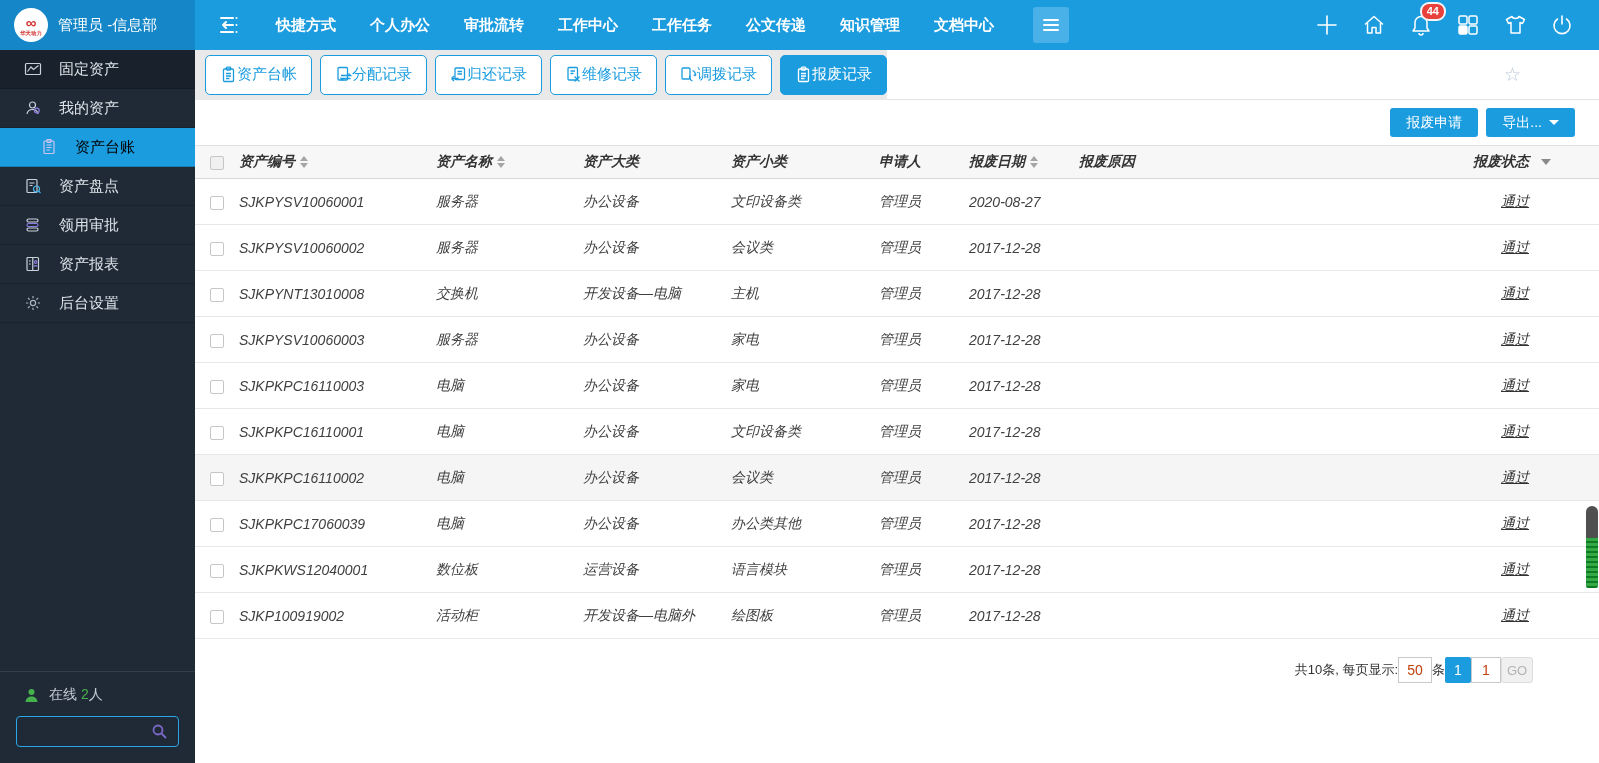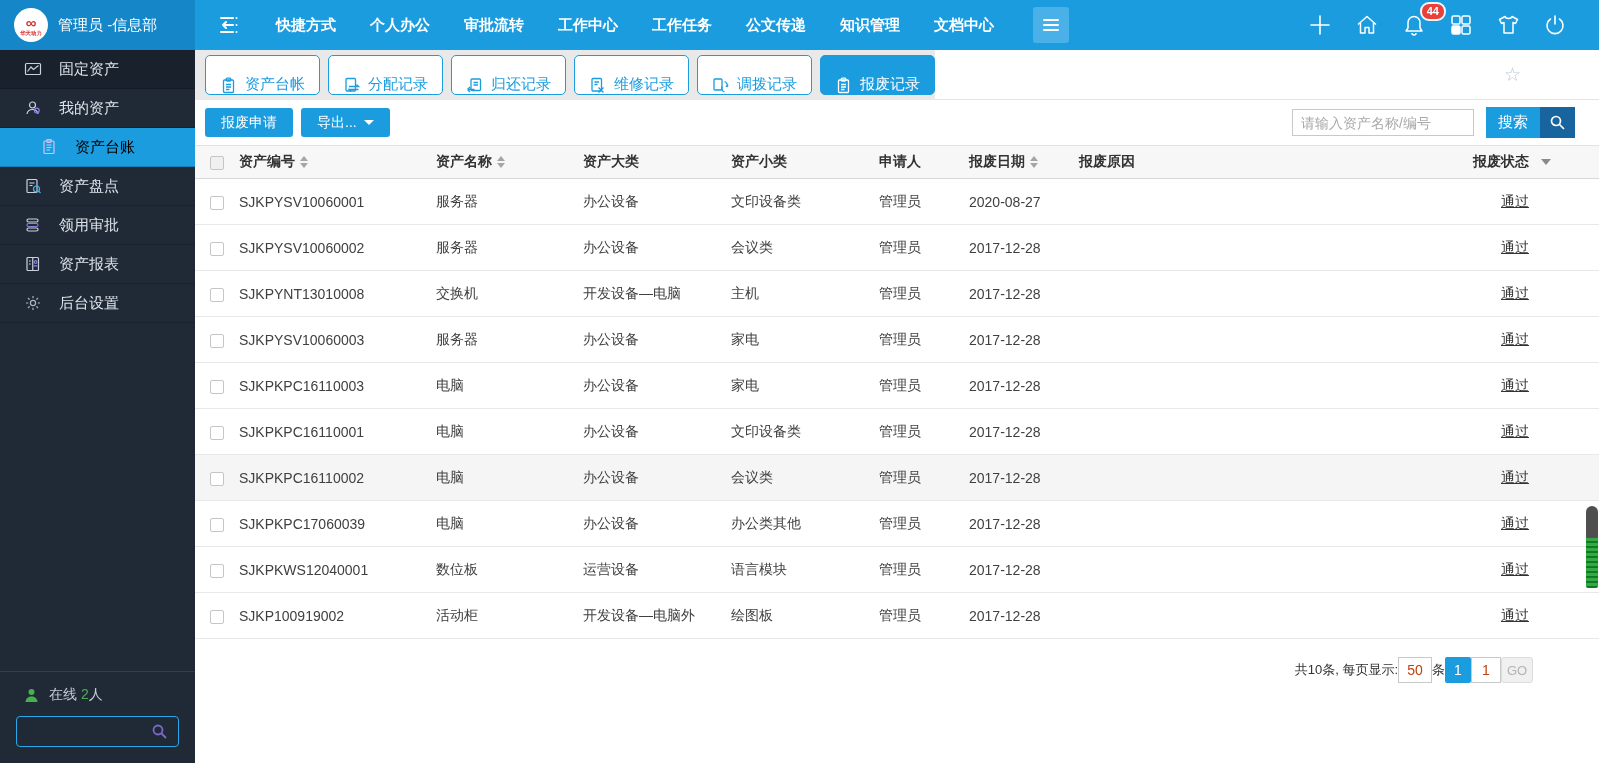--- a/index.html
+++ b/index.html
@@ -11,21 +11,21 @@
   .brand { width:195px; background:#1587c9; display:flex; align-items:center; padding-left:14px; flex:0 0 195px; }
   .logo { width:34px; height:34px; border-radius:50%; background:#fff; display:flex; flex-direction:column; align-items:center; justify-content:center; line-height:1; }
   .logo .inf { color:#d2322e; font-size:15px; font-weight:bold; }
   .logo .co { color:#d2322e; font-size:6px; font-weight:bold; transform:scale(.9); }
   .brand-label { color:#fff; font-size:15px; margin-left:10px; white-space:nowrap; }
   .nav { display:flex; align-items:center; flex:1; }
   .collapse-btn { margin:0 18px 0 20px; display:flex; align-items:center; }
   .nav-item { color:#fff; font-size:15px; font-weight:600; padding:0 17px; cursor:pointer; white-space:nowrap; }
   .more-btn { width:36px; height:36px; background:#4ab1e8; border-radius:3px; margin-left:22px; display:flex; align-items:center; justify-content:center; }
   .top-icons { display:flex; align-items:center; gap:9px; padding-right:18px; }
-  .tool-ic { width:38px; height:38px; display:flex; align-items:center; justify-content:flex-start; position:relative; cursor:pointer; }
+  .tool-ic { width:38px; height:38px; display:flex; align-items:center; justify-content:center; position:relative; cursor:pointer; }
   .badge { position:absolute; top:-4px; right:-6px; background:#e8413c; color:#fff; border:2px solid #f3f6f8; border-radius:9px; font-size:11px; font-weight:bold; padding:1px 5px; line-height:1.2; }
 
   
   .container { display:flex; height:713px; }
 
   
   .sidebar { width:195px; flex:0 0 195px; background:#202a37; display:flex; flex-direction:column; }
   .side-item { height:39px; display:flex; align-items:center; padding-left:24px; gap:17px; color:#dde3e9; font-size:15px; cursor:pointer; border-bottom:1px solid rgba(0,0,0,.18); }
   .side-item.group-head { background:#19222c; }
   .side-item.active { background:#1b9cdf; color:#000000;padding-left:40px; }
@@ -34,37 +34,37 @@
   .online { display:flex; align-items:center; gap:10px; font-size:14px; color:#c3cad2; padding-left:8px; }
   .online .num { color:#46b14c; }
   .side-search { margin-top:12px; height:31px; border:1px solid #2aa7e8; border-radius:4px; display:flex; align-items:center; justify-content:flex-end; padding:0 10px; background:transparent; }
   .side-search input { flex:1; border:none; outline:none; background:transparent; color:#dde3e9; font-size:13px; min-width:0; }
 
   
   .main { flex:1; background:#fff; display:flex; flex-direction:column; min-width:0; }
 
   .tabs-row { height:50px; display:flex; align-items:center; border-bottom:1px solid #e3e3e3; }
   .tab-group { background:#e9e9e9; height:50px; display:flex; align-items:center; gap:8px; padding:0 0 0 10px; }
-  .tab-btn { height:40px; padding:0 14px; border:1px solid #1b9cdf; border-radius:5px; background:#fff; color:#1b9cdf; font-size:15px; display:flex; align-items:flex-end; gap:8px; cursor:pointer; white-space:nowrap; }
+  .tab-btn { height:40px; padding:0 14px; border:1px solid #1b9cdf; border-radius:5px; background:#fff; color:#1b9cdf; font-size:15px; display:flex; align-items:center; cursor:pointer; white-space:nowrap; }
   .tab-btn.active { background:#1b9cdf; color:#fff; }
   .fav-star { margin-left:auto; margin-right:78px; color:#b9c7d6; font-size:19px; cursor:pointer; }
 
   .toolbar { height:45px; display:flex; align-items:center; padding:0 24px 0 10px;justify-content:flex-end; }
   .btn-blue { background:#1b9cdf; color:#fff; border:none; border-radius:3px; height:29px; padding:0 16px; font-size:14px; cursor:pointer; display:flex; align-items:center; gap:7px; }
   .caret-down { width:0; height:0; border-left:5px solid transparent; border-right:5px solid transparent; border-top:5px solid #fff; display:inline-block; }
   .toolbar .gap { width:8px; }
   .toolbar-right { margin-left:auto; display:flex; align-items:center; }
   .search-input { width:182px; height:27px; border:1px solid #c9c9c9; padding:0 8px; font-size:14px; color:#444; outline:none; }
   .search-input::placeholder { color:#a9a9a9; }
   .search-btn { margin-left:12px; height:31px; display:flex; border:none; padding:0; background:none; cursor:pointer; }
   .search-btn .txt { background:#1b9cdf; color:#fff; font-size:15px; display:flex; align-items:center; padding:0 12px; }
   .search-btn .mag { background:#17649e; width:35px; display:flex; align-items:center; justify-content:center; }
 
   
-  table { width:100%; border-collapse:collapse; table-layout:fixed; }
+  table { width:100%; border-collapse:collapse; table-layout:fixed;font-style:italic; }
   thead tr { background:#f7f7f7; border-top:1px solid #e2e2e2; border-bottom:1px solid #d8d8d8; height:33px; }
   thead th { font-size:14px; color:#333; font-weight:bold; text-align:left; padding:0 4px; white-space:nowrap; }
   tbody tr { height:46px; border-bottom:1px solid #e8e8e8; background:#fff; }
   tbody tr.hover { background:#f5f5f5; }
   tbody td { font-size:14px; color:#404040; padding:0 4px; white-space:nowrap; overflow:hidden; }
   .c-check { padding-left:15px !important; }
   .checkbox { width:14px; height:14px; border:1px solid #c6c6c6; border-radius:2px; background:#fff; display:inline-block; vertical-align:middle; cursor:pointer; }
   thead .checkbox { background:#f0f0f0; }
   .c-status { text-align:right !important; padding-right:70px !important; }
   .status-link { color:#333; text-decoration:underline; cursor:pointer; }
@@ -343,32 +343,20 @@
       <span class="fav-star">☆</span>
     </div>
 
     <div class="toolbar">
       <button class="btn-blue">报废申请</button>
       <span class="gap"></span>
       <button class="btn-blue">
         <span>导出...</span>
         <span class="caret-down"></span>
       </button>
-      <div class="toolbar-right">
-        <input class="search-input" type="text" placeholder="请输入资产名称/编号" style="">
-        <button class="search-btn">
-          <span class="txt">搜索</span>
-          <span class="mag">
-            <svg width="17" height="17" viewBox="0 0 17 17" fill="none" stroke="#fff" stroke-width="1.7">
-                <circle cx="7" cy="7" r="4.5"></circle>
-                <path d="M10.5 10.5 15 15"></path>
-              </svg>
-          </span>
-        </button>
-      </div>
     </div>
 
     <table>
       <colgroup>
         <col style="width:40px">
           <col style="width:197px">
           <col style="width:147px">
           <col style="width:148px">
         <col style="width:148px">
           <col style="width:90px">

